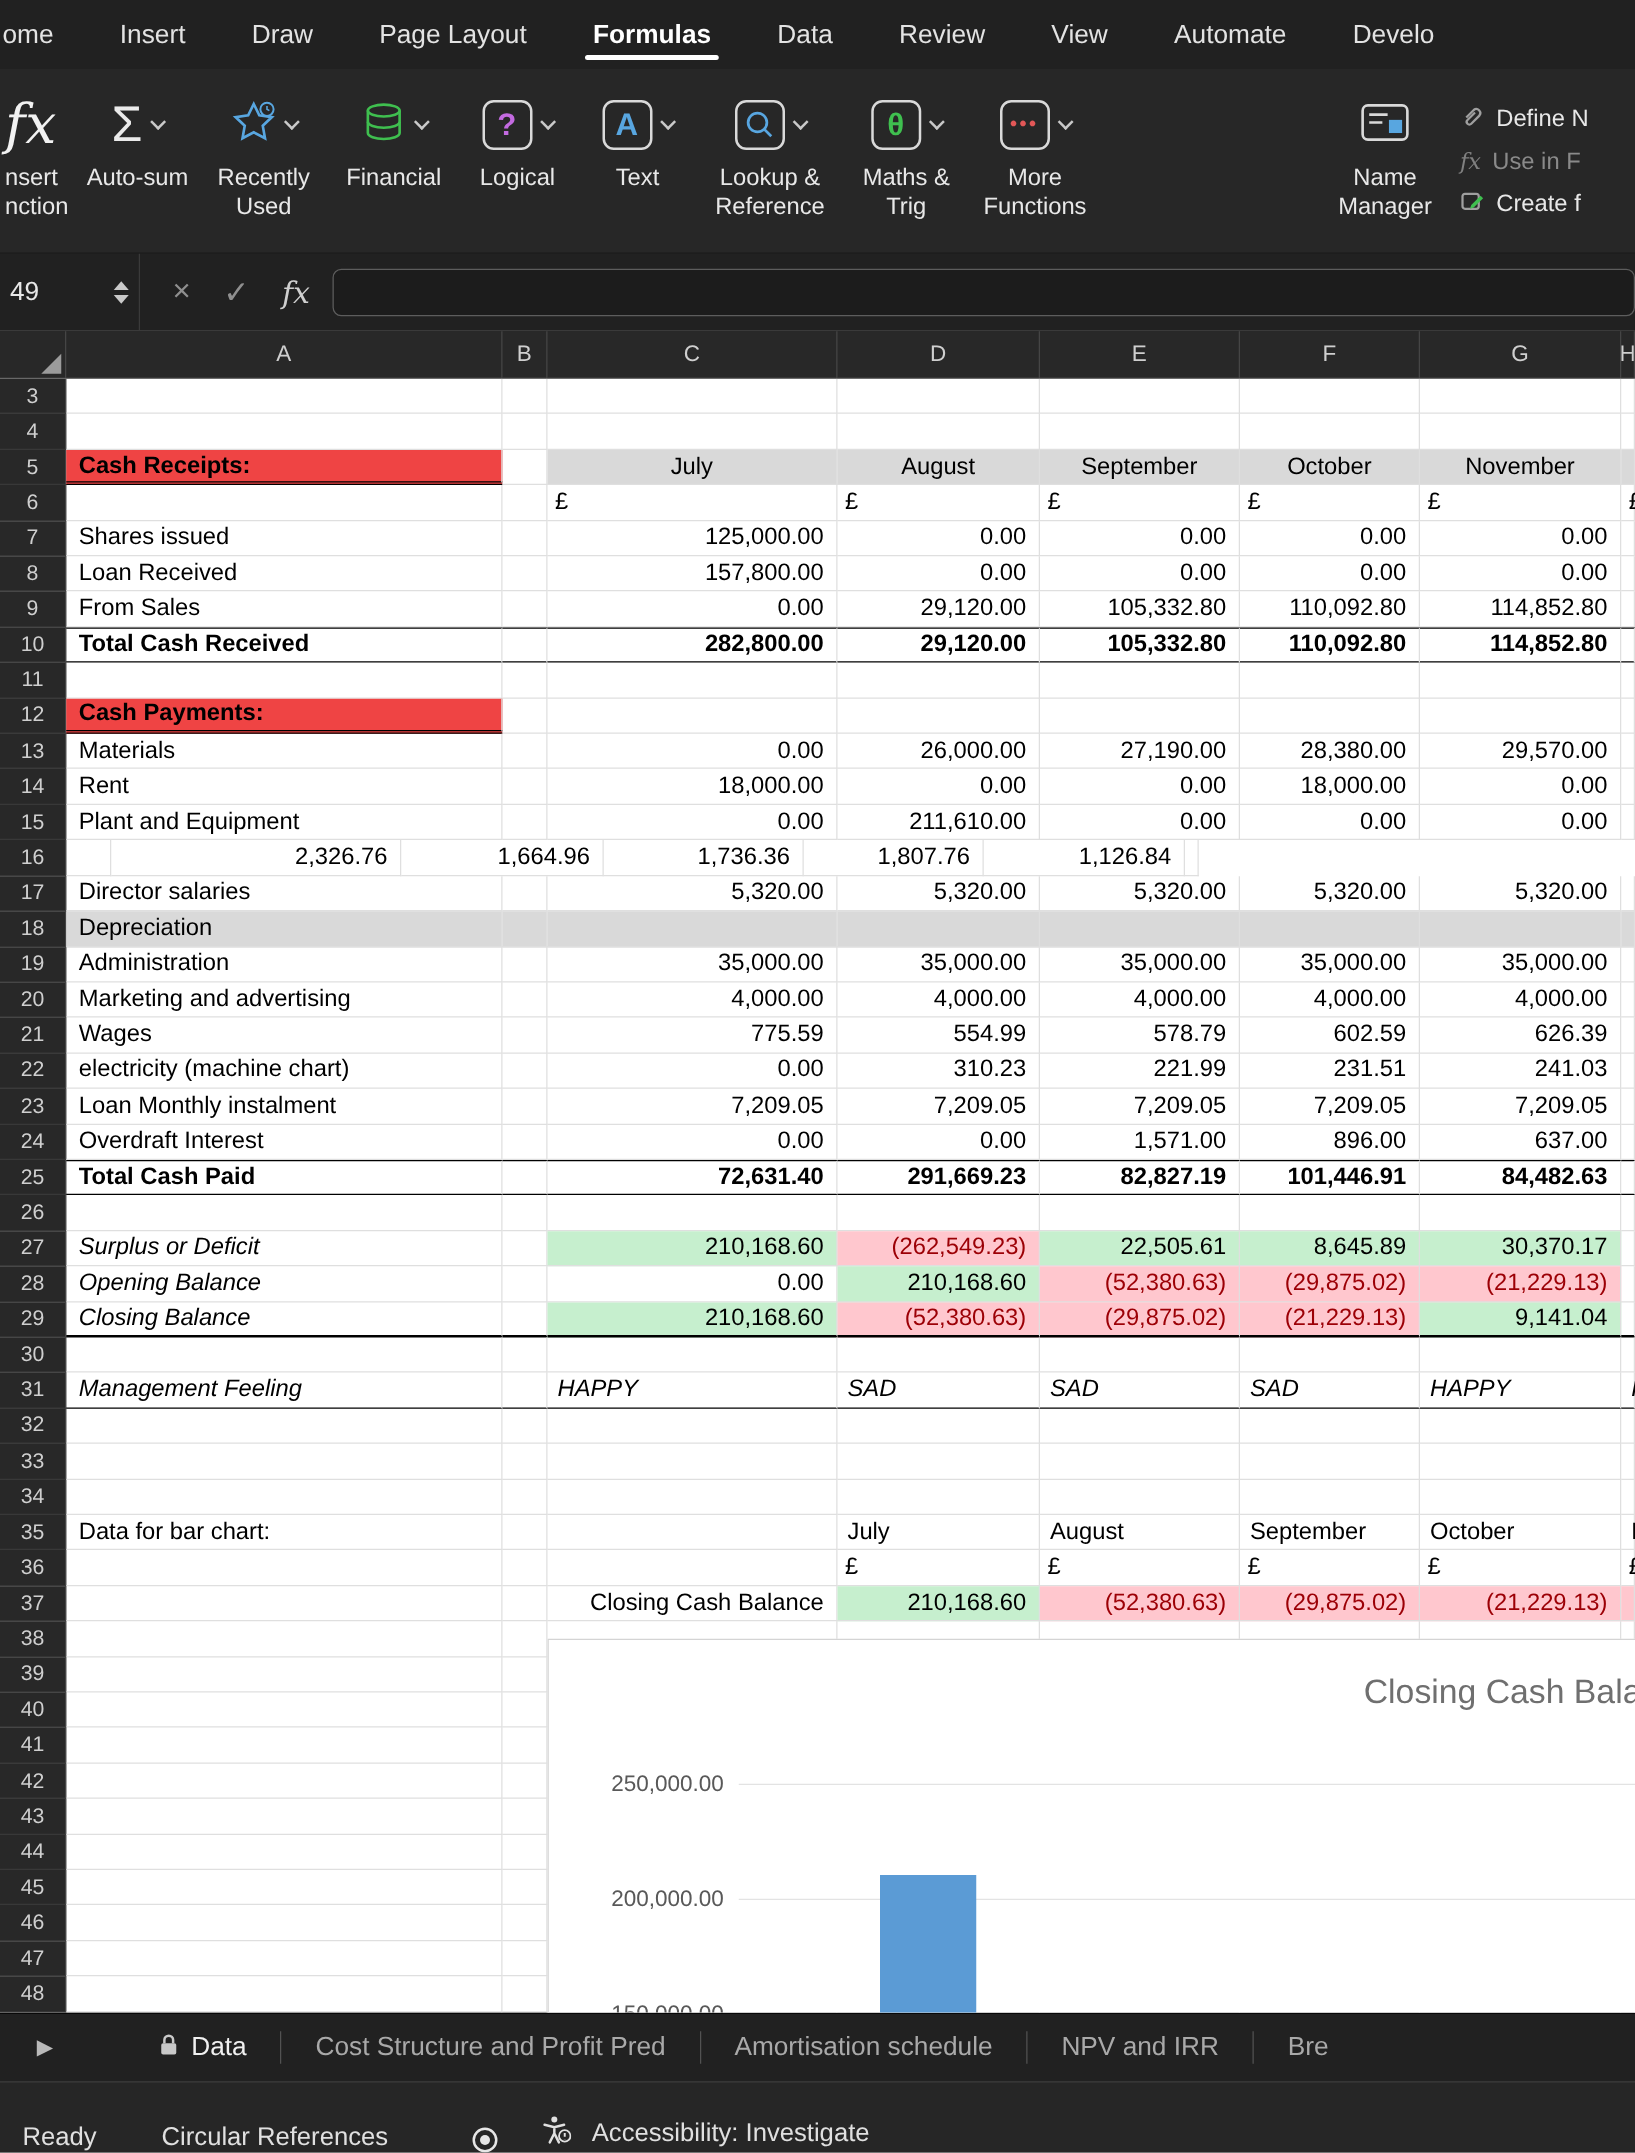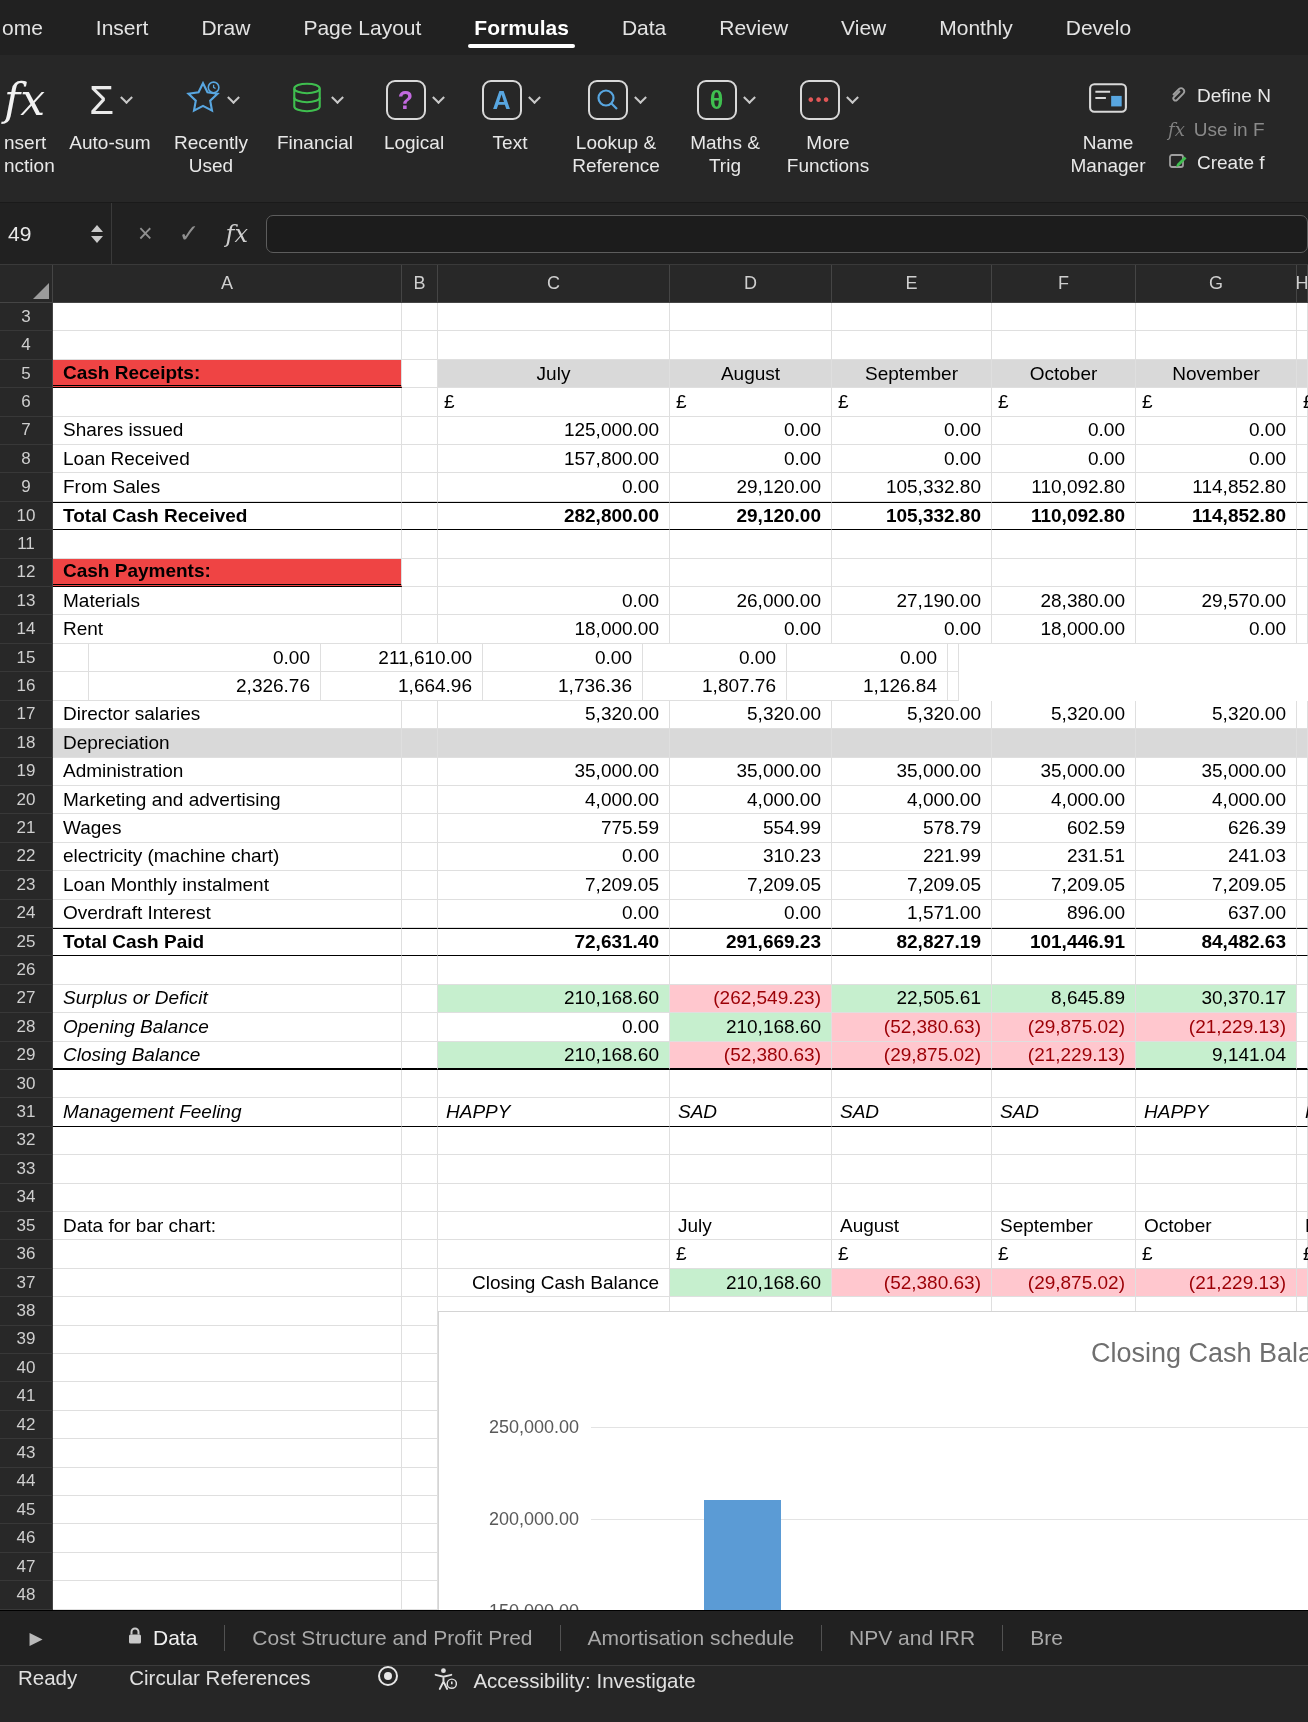--- a/index.html
+++ b/index.html
@@ -81,40 +81,40 @@
   .bar{position:absolute;left:265px;top:188px;width:77px;height:440px;background:#5b9bd5}
 
   
   .sheettabs{height:55px;background:#212121;border-top:1px solid #000;display:flex;align-items:center;color:#a9a9a9;font-size:21px;white-space:nowrap}
   .arrowbox{width:72px;display:flex;align-items:center;justify-content:center;color:#b9b9b9;font-size:17px;margin-right:28px}
   .stab{padding:0 27px;display:flex;align-items:center;gap:10px;cursor:default}
   .stab.active{color:#f0f0f0}
   .ssep{width:1px;height:26px;background:#525252}
 
   
-  .statusbar{height:57px;background:#262626;border-top:1px solid #3c3c3c;display:flex;align-items:flex-start;color:#e0e0e0;font-size:20.5px}
+  .statusbar{height:57px;background:#262626;border-top:1px solid #3c3c3c;display:flex;align-items:flex-end;color:#e0e0e0;font-size:20.5px}
   .st-ready{margin-left:18px}
   .st-circ{margin-left:52px}
   .rec{width:20px;height:20px;border:2px solid #e6e6e6;border-radius:50%;position:relative;margin-left:68px}
   .rec::after{content:"";position:absolute;inset:4px;background:#e6e6e6;border-radius:50%}
   .accwrap{display:flex;align-items:center;gap:16px;margin-left:34px}
 </style>
 </head>
 <body>
 
 <div class="tabbar">
   <span class="tab">ome</span>
   <span class="tab">Insert</span>
   <span class="tab">Draw</span>
   <span class="tab">Page Layout</span>
   <span class="tab active">Formulas</span>
   <span class="tab">Data</span>
   <span class="tab">Review</span>
   <span class="tab">View</span>
-  <span class="tab">Monthly</span>
+  <span class="tab">Automate</span>
   <span class="tab">Develo</span>
 </div>
 
 <div class="ribbon">
 
   <div class="rbtn fxgroup">
     <div class="ricwrap">
         <span class="fxbig">fx</span>
       </div>
     <div class="rlbl">
@@ -436,20 +436,21 @@
       <div class="c colB"></div>
       <div class="c colC num">18,000.00</div>
       <div class="c colD num">0.00</div>
       <div class="c colE num">0.00</div>
       <div class="c colF num">18,000.00</div>
       <div class="c colG num">0.00</div>
       <div class="c colH"></div>
     </div>
     <div class="r">
       <div class="c rn">15</div>
+      <div class="c colA lbl">Plant and Equipment</div>
       <div class="c colB"></div>
       <div class="c colC num">0.00</div>
       <div class="c colD num">211,610.00</div>
       <div class="c colE num">0.00</div>
       <div class="c colF num">0.00</div>
       <div class="c colG num">0.00</div>
       <div class="c colH"></div>
     </div>
     <div class="r">
       <div class="c rn">16</div>

